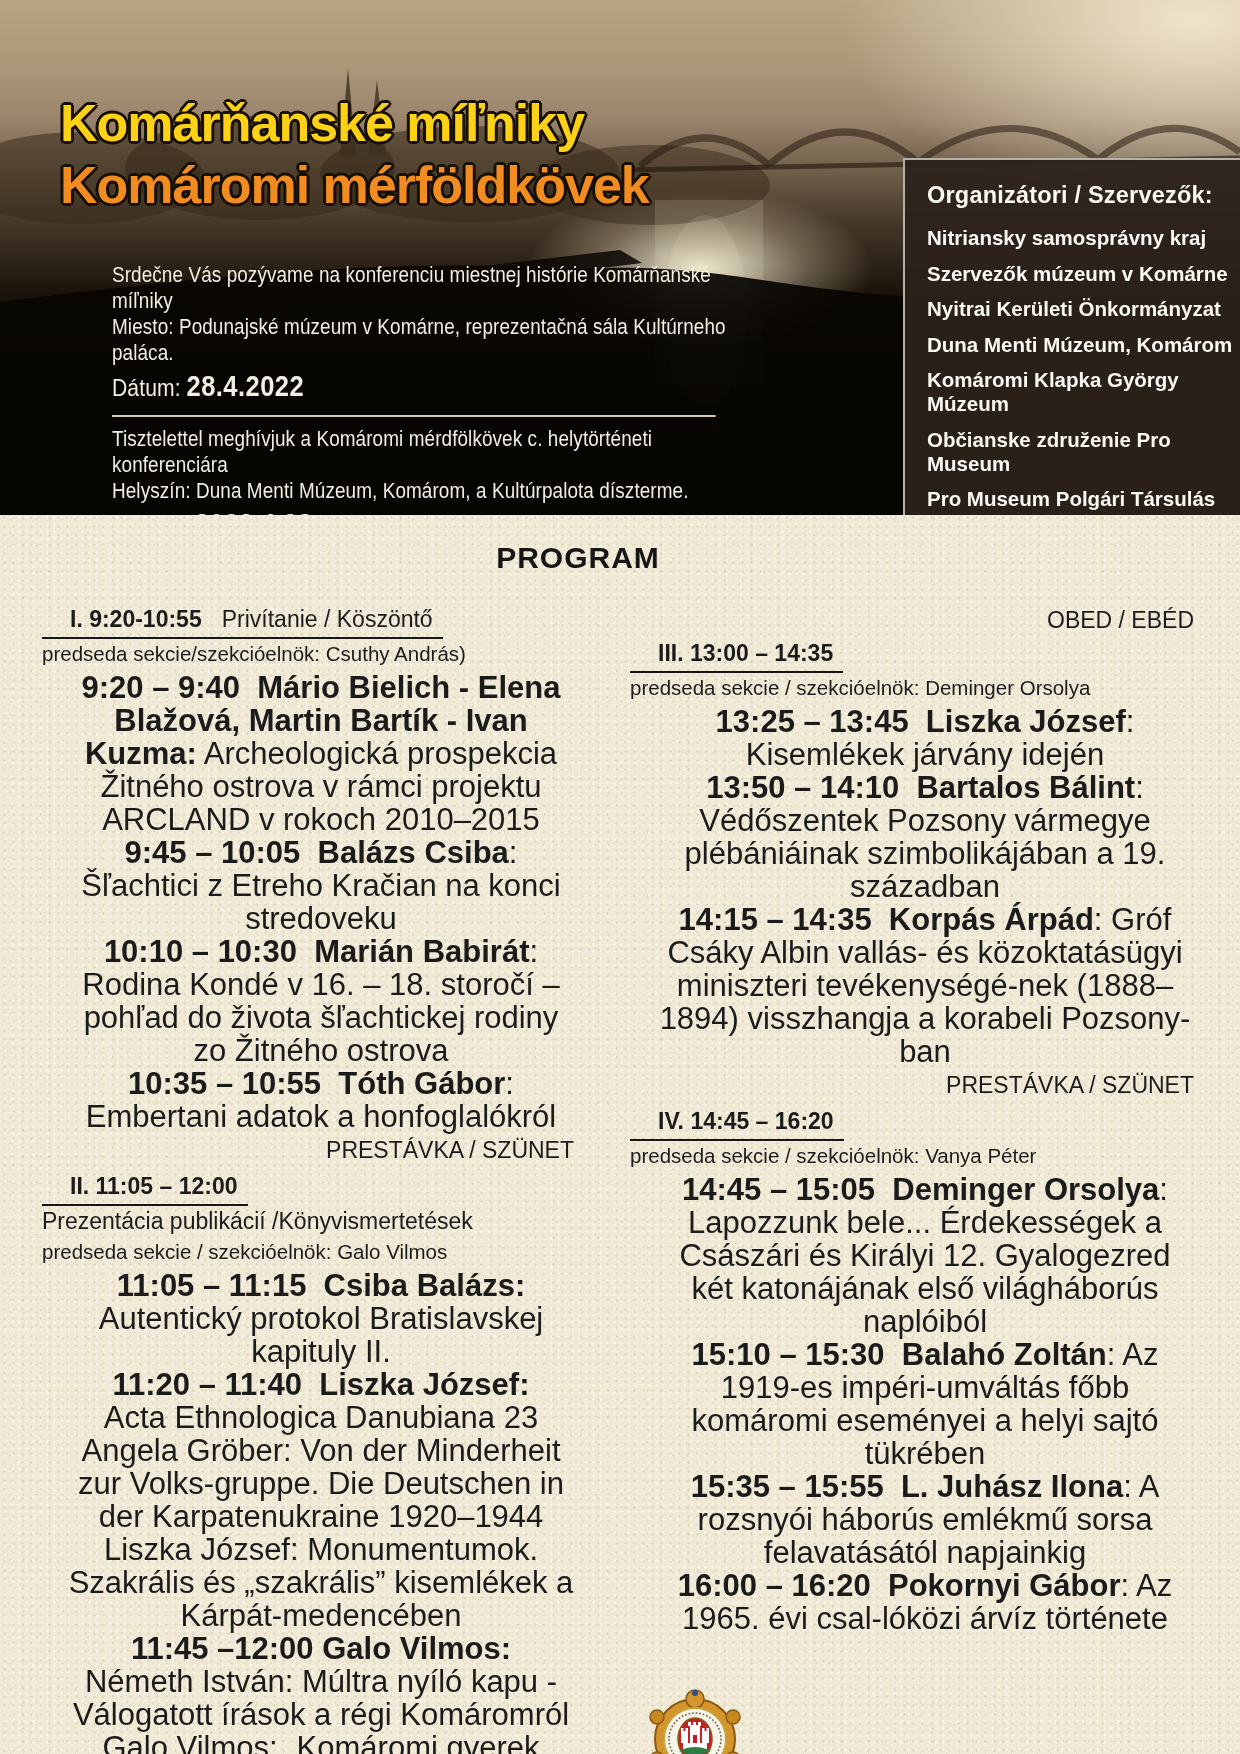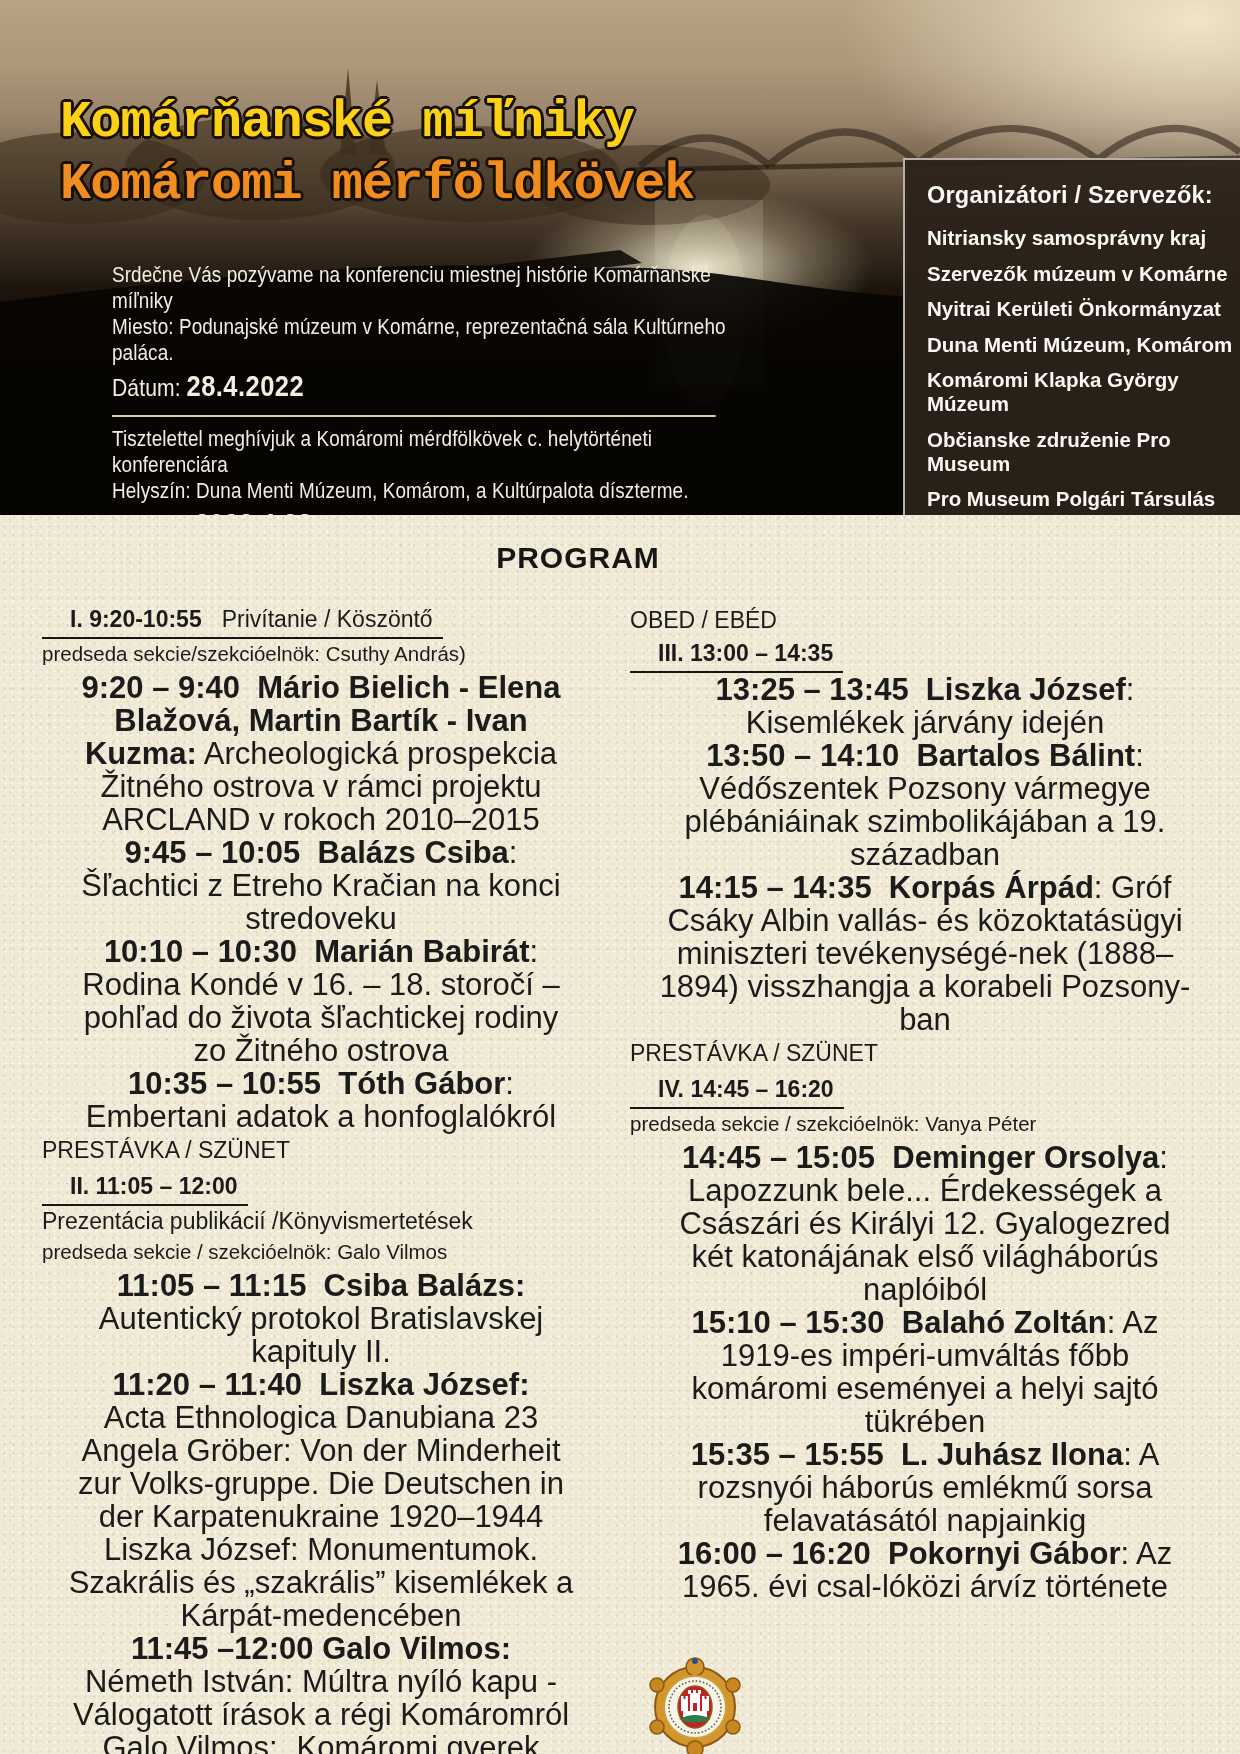--- a/index.html
+++ b/index.html
@@ -22,21 +22,20 @@
       radial-gradient(ellipse 240px 110px at 700px 268px, rgba(255,249,224,0.9), rgba(255,240,200,0.28) 45%, rgba(0,0,0,0) 72%),
       radial-gradient(ellipse 520px 280px at 1195px 20px, rgba(243,232,205,0.95), rgba(0,0,0,0) 68%),
       linear-gradient(180deg,#b7a484 0%,#ac9779 13%,#9a846c 23%,#71604a 33%,#46382a 43%,#1d150c 56%,#0b0704 70%,#060402 100%);
   }
   .hero-silhouette{position:absolute;left:0;top:0;z-index:1;}
   .title-block{position:absolute;left:60px;top:92px;z-index:3;}
   .title-block h1{
     margin:0;font-size:52px;line-height:62px;font-weight:bold;letter-spacing:-1px;
     text-shadow:3px 0 0 #171006,-3px 0 0 #171006,0 3px 0 #171006,0 -3px 0 #171006,
                 2px 2px 0 #171006,-2px -2px 0 #171006,2px -2px 0 #171006,-2px 2px 0 #171006;
-    font-family:Liberation Mono, monospace;
   }
   .title-sk{color:#fcd116;}
   .title-hu{color:#f18c20;}
   .invite{
     position:absolute;left:112px;top:262px;width:740px;z-index:3;color:#f3eee2;
     transform:scaleX(0.88);transform-origin:left top;
   }
   .invite p{margin:0;font-size:21.5px;line-height:26px;letter-spacing:0.1px;}
   .invite .date-line{font-size:24px;line-height:32px;margin-top:4px;}
   .invite .date-value{font-size:29px;font-weight:bold;letter-spacing:0.5px;}
@@ -51,21 +50,21 @@
   
   main{position:absolute;left:0;top:515px;width:1240px;color:#1b1b1b;}
   .program-title{
     margin:26px 0 0 0;text-align:center;font-size:30px;font-weight:bold;letter-spacing:1px;
     transform:translateX(-42px);color:#161616;
   }
   .columns{display:flex;padding:28px 46px 0 42px;gap:56px;}
   .col-left{flex:none;width:532px;}
   .col-right{flex:1;min-width:0;}
   .sec{margin:0 0 3px 0;}
-  .center-label{text-align:left;font-size:23px;line-height:34px;margin:0;}
+  .center-label{text-align:right;font-size:23px;line-height:34px;margin:0;}
   .sec-head{margin:0;font-size:23px;line-height:33px;font-weight:normal;}
   .sec-head-inner{display:inline-block;border-bottom:2.5px solid #151515;padding:0 10px 1px 0;}
   .sec-head b{font-weight:bold;margin-left:28px;}
   .sec-title{margin-left:20px;}
   .subtitle{margin:0;font-size:23px;line-height:31px;}
   .chair{margin:0 0 3px 0;font-size:20.5px;line-height:29px;}
   .talks{padding-left:26px;}
   .talk{margin:0;font-size:31px;line-height:33px;white-space:pre-line;text-align:center;}
   
   .footer{display:flex;align-items:center;gap:18px;margin-top:52px;padding-left:18px;}
@@ -182,20 +181,21 @@
           </section>
 
       </div>
 
       <div class="col-right">
 
           <section class="sec">
             <p class="center-label">OBED / EBÉD</p>
             <h3 class="sec-head"><span class="sec-head-inner"><b>III. 13:00 – 14:35</b></span></h3>
 
+            <p class="chair">predseda sekcie / szekcióelnök: Deminger Orsolya</p>
             <div class="talks">
 
 
                 <p class="talk"><b>13:25 – 13:45&nbsp; Liszka József</b><span>: Kisemlékek járvány idején</span></p>
 
                 <p class="talk"><b>13:50 – 14:10&nbsp; Bartalos Bálint</b><span>: Védőszentek Pozsony vármegye plébániáinak szimbolikájában a 19. században</span></p>
 
                 <p class="talk"><b>14:15 – 14:35&nbsp; Korpás Árpád</b><span>: Gróf Csáky Albin vallás- és közoktatásügyi miniszteri tevékenységé-nek (1888–1894) visszhangja a korabeli Pozsony-ban</span></p>
 
             </div>

